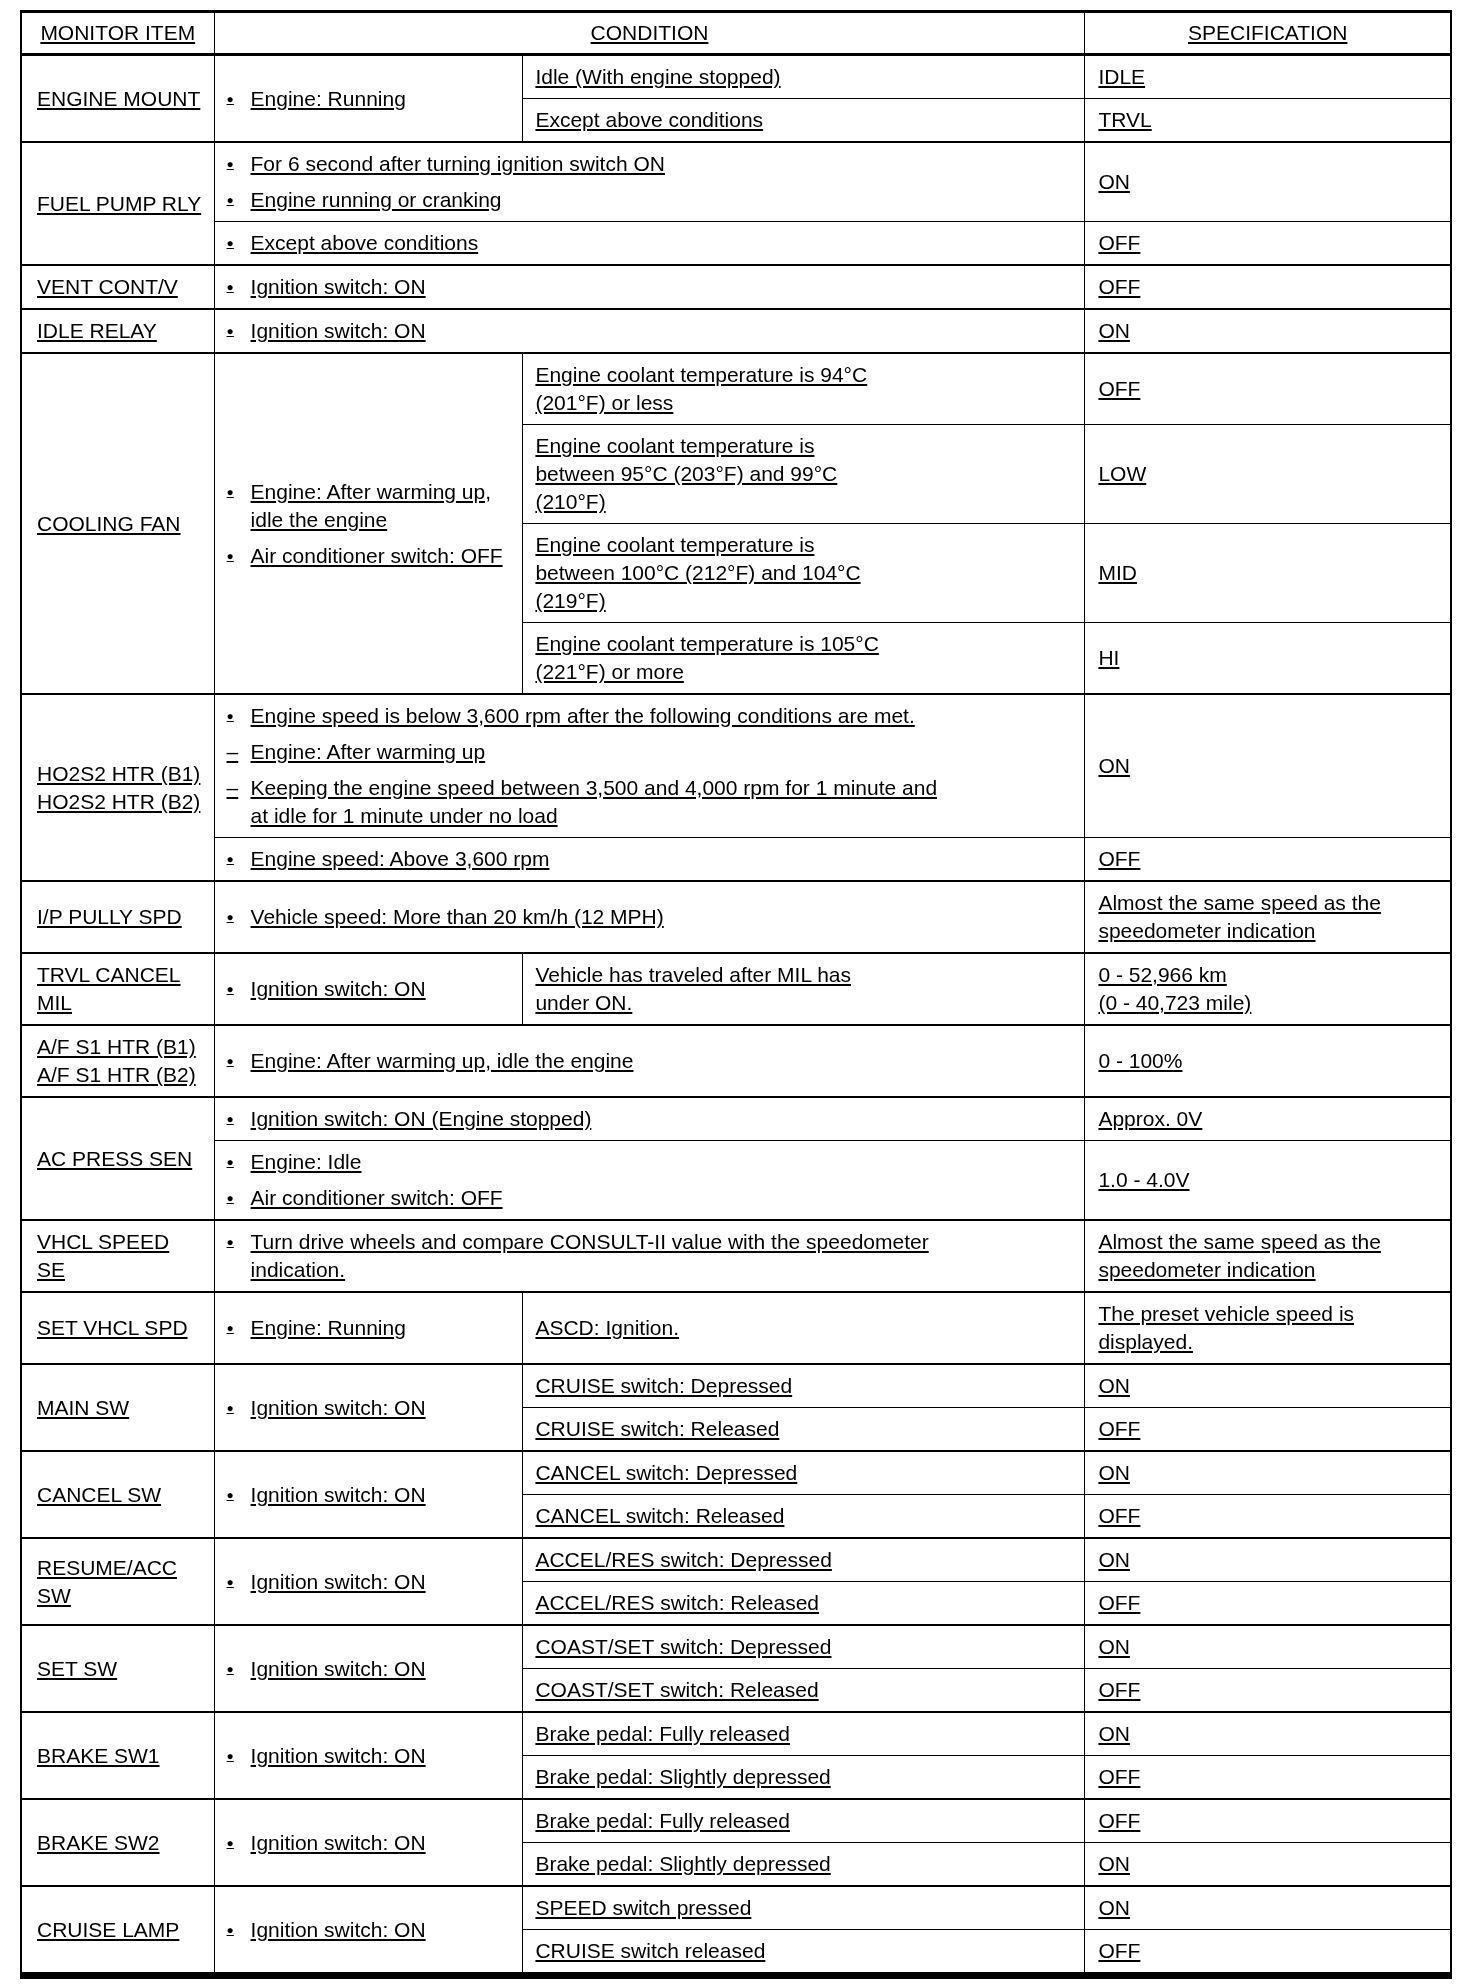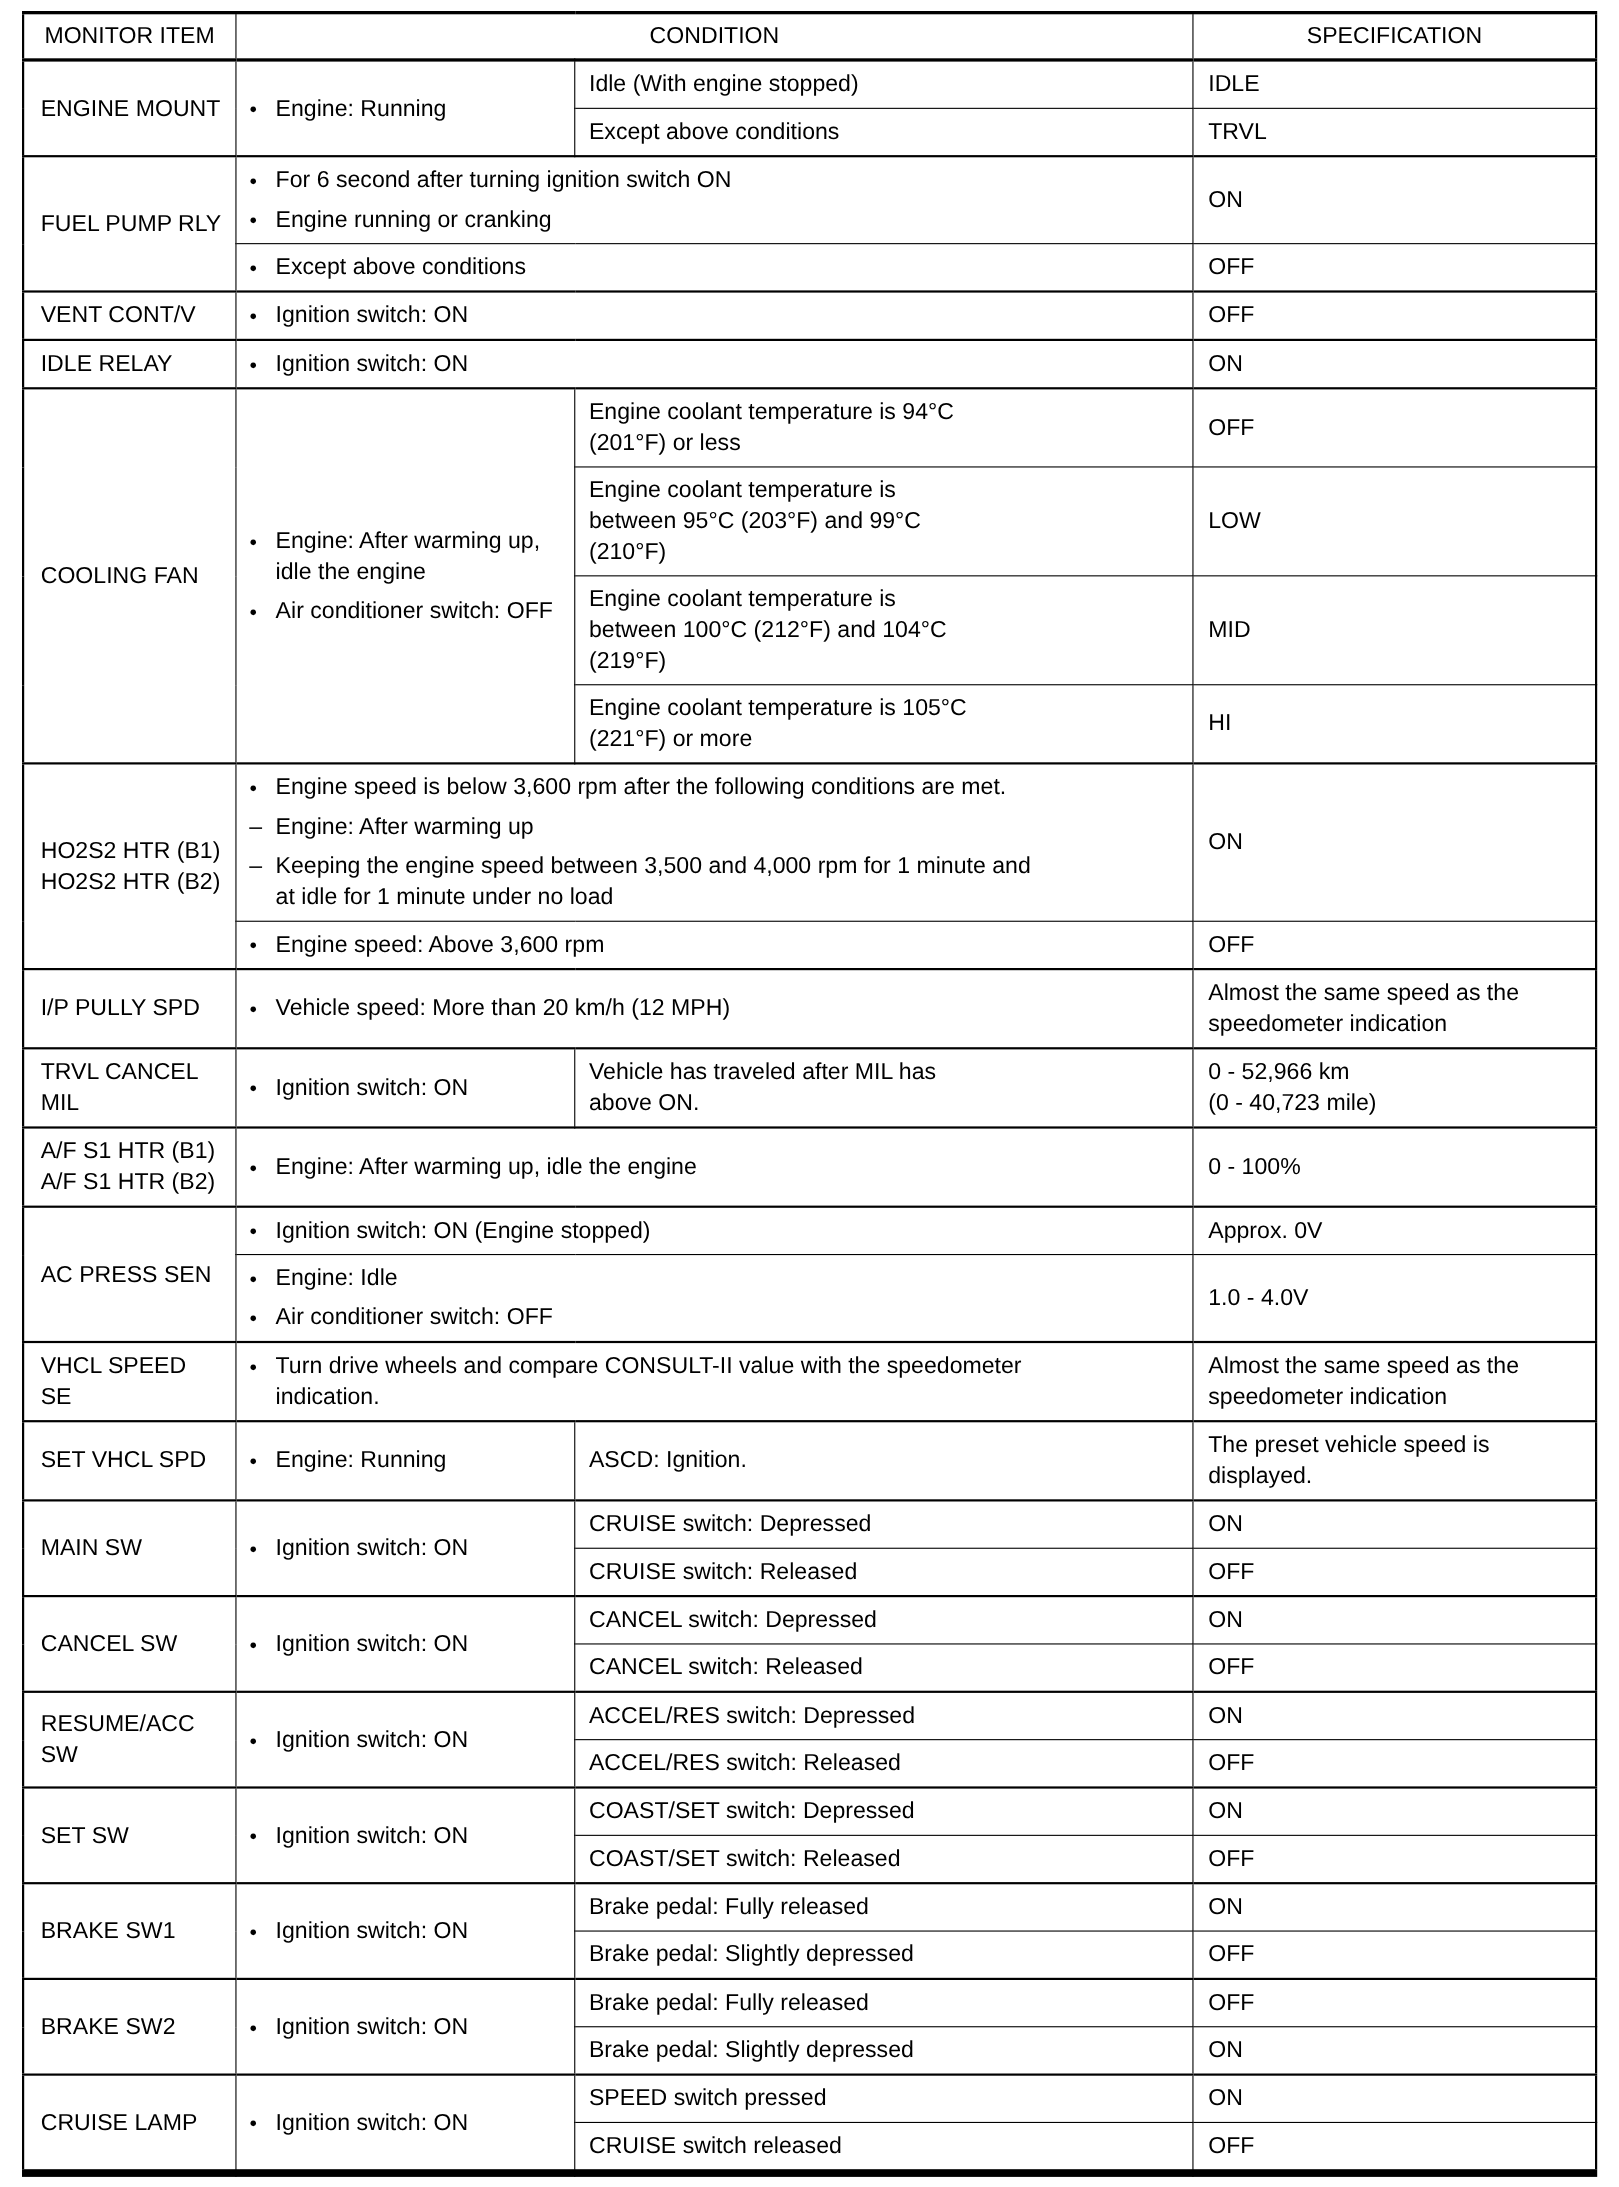--- a/index.html
+++ b/index.html
@@ -11,20 +11,21 @@
     padding: 10px 20px 16px 20px;
   }
   table.spec-table {
     width: 100%;
     border-collapse: collapse;
     table-layout: fixed;
     border-top: 3px solid #000;
     border-bottom: 7px solid #000;
     border-left: 2px solid #000;
     border-right: 2px solid #000;
+    text-decoration: underline;
   }
   col.col-item   { width: 13.5%; }
   col.col-cond-a { width: 21.6%; }
   col.col-cond-b { width: 39.3%; }
   col.col-spec   { width: 25.6%; }
 
   th, td {
     border: 1px solid #000;
     font-size: 21px;
     line-height: 28px;
@@ -210,21 +211,21 @@
       </tr>
       <tr class="group">
         <td class="item"><div class="line">TRVL CANCEL MIL</div></td>
         <td class="cond">
           <div class="line marked">
             <span class="marker dot">●</span>
             <span class="mtext">Ignition switch: ON</span>
           </div>
         </td>
         <td class="sub"><div class="line">Vehicle has traveled after MIL has
-above ON.</div></td>
+under ON.</div></td>
         <td class="spec"><div class="line">0 - 52,966 km
 (0 - 40,723 mile)</div></td>
       </tr>
       <tr class="group">
         <td class="item"><div class="line">A/F S1 HTR (B1)
 A/F S1 HTR (B2)</div></td>
         <td class="cond" colspan="2">
           <div class="line marked">
             <span class="marker dot">●</span>
             <span class="mtext">Engine: After warming up, idle the engine</span>

